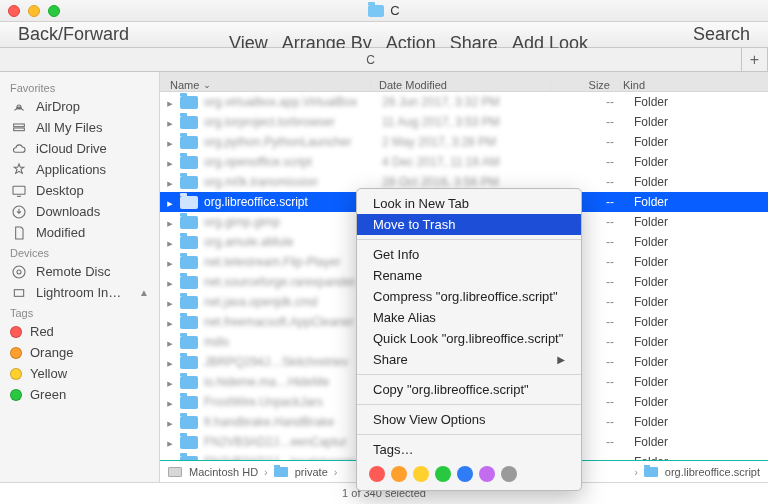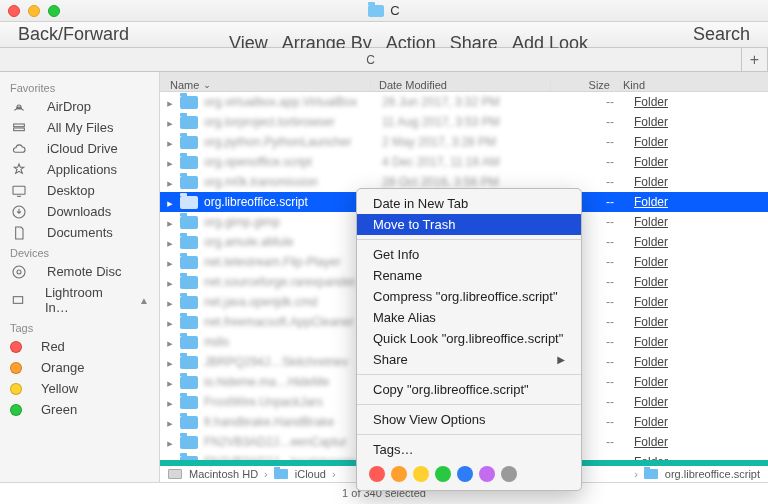--- a/index.html
+++ b/index.html
@@ -16,46 +16,46 @@
   .toolbar { height: 26px; display: flex; align-items: center; padding: 0 18px; background: linear-gradient(#fafafa,#ececec); border-bottom: 1px solid #c9c9c9; font-size: 18px; color: #444; }
   .tool-left { display: flex; gap: 4px; }
   .tool-mid { margin-left: 100px; display:flex; gap:14px;margin-top:17px; }
   .tool-right { margin-left: auto; }
   .tabbar { height: 24px; display: flex; align-items: stretch; background: #e9e9e9; border-bottom: 1px solid #c5c5c5; }
   .tab { flex: 1; display: flex; align-items: center; justify-content: center; font-size: 12px; color: #555; border-right: 1px solid #c5c5c5; background: #f0f0f0; }
   .tab.add { flex: 0 0 26px; font-size: 16px; color: #666; cursor: pointer; }
   .main { display: flex; height: 410px; }
   .sidebar { width: 160px; background: #f5f5f5; border-right: 1px solid #d6d6d6; padding: 6px 0; font-size: 13px; overflow: hidden; }
   .sb-head { padding: 4px 10px 2px; font-size: 11px; color: #8a8a8a; font-weight: 500; }
-  .sb-item { display: flex; align-items: center; gap: 19px; padding: 3px 10px; color: #444; cursor: pointer; }
+  .sb-item { display: flex; align-items: center; gap: 8px; padding: 3px 10px; color: #444; cursor: pointer; }
   .sb-item .ico { width: 18px; height: 14px; display: flex; align-items: center; justify-content: center; }
   .sb-item svg { width: 16px; height: 16px; }
   .tagdot { width: 12px; height: 12px; border-radius: 50%; border: 1px solid rgba(0,0,0,.2); }
   .content { flex: 1; position: relative; display: flex; flex-direction: column; }
   .cols { height: 20px; display: flex; align-items: flex-end; background: #e5e5e5; border-bottom: 1px solid #d6d6d6; font-size: 11px; color: #555; }
   .col-name { flex: 0 0 210px; padding-left: 10px; display:flex; align-items:center; gap:4px; }
   .col-date { flex: 0 0 180px; border-left:1px solid #e0e0e0; padding-left:8px; }
   .col-size { flex: 0 0 70px; border-left:1px solid #e0e0e0; text-align:right; padding-right:10px; }
   .col-kind { flex: 1; border-left:1px solid #e0e0e0; padding-left:2px; }
   .rows { flex: 1; overflow: hidden; }
   .row { height: 20px; display: flex; align-items: center; font-size: 12px; color: #444; }
   .row .dis { display:inline-block; width:8px; height:8px; margin-left:6px; color:#888; font-size:10px; }
   .row .dis::before{content:"▶"; transform:scale(.7); display:inline-block; color:#8a8a8a;}
   .row .fico { width:18px; height:13px; background:#6fbef2; border-radius:2px; margin:0 6px; position:relative; }
   .row .fico::before{content:"";position:absolute;top:-3px;left:0;width:7px;height:3px;background:#6fbef2;border-radius:1px 1px 0 0;}
   .row .nm { flex:0 0 170px; overflow:hidden; white-space:nowrap; }
   .row .dm { flex:0 0 180px; padding-left:8px; }
   .row .sz { flex:0 0 70px; text-align:right; padding-right:10px; color:#888; }
-  .row .kd { flex:1; padding-left:10px;text-decoration:underline; }
+  .row .kd { flex:1; padding-left:10px; }
   .row.sel { background:#095eff; color:#fff; }
   .row.sel .dis::before{color:#fff;}
   .row.sel .sz{color:#fff;}
   .row.sel .fico, .row.sel .fico::before{background:#cfe4ff;}
   .blur { filter: blur(2px); color:#999; }
-  .pathbar { height: 22px; border-top:6px solid #14b8a6; display:flex; align-items:center; padding:0 8px; font-size:11px; color:#555; gap:4px; }
+  .pathbar { height: 22px; border-top:1px solid #14b8a6; display:flex; align-items:center; padding:0 8px; font-size:11px; color:#555; gap:4px; }
   .pathbar .sep::before{content:"›"; color:#999; margin:0 2px;}
   .pathfolder{width:14px;height:10px;background:#6fbef2;border-radius:1px;display:inline-block;margin-right:3px;position:relative;}
   .pathfolder::before{content:"";position:absolute;top:-2px;left:0;width:6px;height:2px;background:#6fbef2;}
   .status { height: 20px; border-top:1px solid #d6d6d6; text-align:center; font-size:11px; color:#666; line-height:20px; }
   .ctxmenu { position:absolute; left:356px; top:188px; width:226px; background:#f5f5f5; border:1px solid #bcbcbc; border-radius:5px; box-shadow:0 8px 24px rgba(0,0,0,.25); padding:4px 0; font-size:13px; z-index:10; }
   .ctxitem { padding:3px 16px; color:#222; display:flex; align-items:center; justify-content:space-between; }
   .ctxitem.hl { background:#1d4ed8; color:#fff; }
   .ctxsep { height:1px; background:#d5d5d5; margin:4px 0; }
   .ctxtags { display:flex; gap:6px; padding:6px 12px 4px; }
   .ctag { width:16px; height:16px; border-radius:50%; }
@@ -151,21 +151,21 @@
             </svg>
           </span>
           <span>Downloads</span>
         </div>
         <div class="sb-item">
           <span class="ico">
             <svg viewBox="0 0 24 24" fill="none" stroke="#6e6e6e" stroke-width="1.6">
               <path d="M7 3h8l3 3v15H7z"></path>
             </svg>
           </span>
-          <span>Documents</span>
+          <span>Modified</span>
         </div>
       </div>
     <div class="sb-head">Devices</div>
     <div id="sb-dev">
         <div class="sb-item">
           <span class="ico">
             <svg viewBox="0 0 24 24" fill="none" stroke="#6e6e6e" stroke-width="1.6">
               <circle cx="12" cy="12" r="9"></circle>
               <circle cx="12" cy="12" r="3"></circle>
             </svg>
@@ -365,35 +365,35 @@
           <span class="dm blur"></span>
           <span class="sz">--</span>
           <span class="kd">Folder</span>
         </div>
       </div>
     <div class="pathbar">
       <span class="hd-icon"></span>
       <span>Macintosh HD</span>
       <span class="sep"></span>
       <span class="pathfolder"></span>
-      <span>iCloud</span>
+      <span>private</span>
       <span class="sep"></span>
       <span style="flex:1"></span>
       <span class="sep"></span>
       <span class="pathfolder"></span>
       <span>org.libreoffice.script</span>
     </div>
   </div>
 </div>
 
 <div class="status">1 of 340 selected</div>
 
 <div class="ctxmenu" id="ctx">
     <div class="ctxitem">
-      <span>Date in New Tab</span>
+      <span>Look in New Tab</span>
     </div>
     <div class="ctxitem hl">
       <span>Move to Trash</span>
     </div>
     <div class="ctxsep"></div>
     <div class="ctxitem">
       <span>Get Info</span>
     </div>
     <div class="ctxitem">
       <span>Rename</span>

